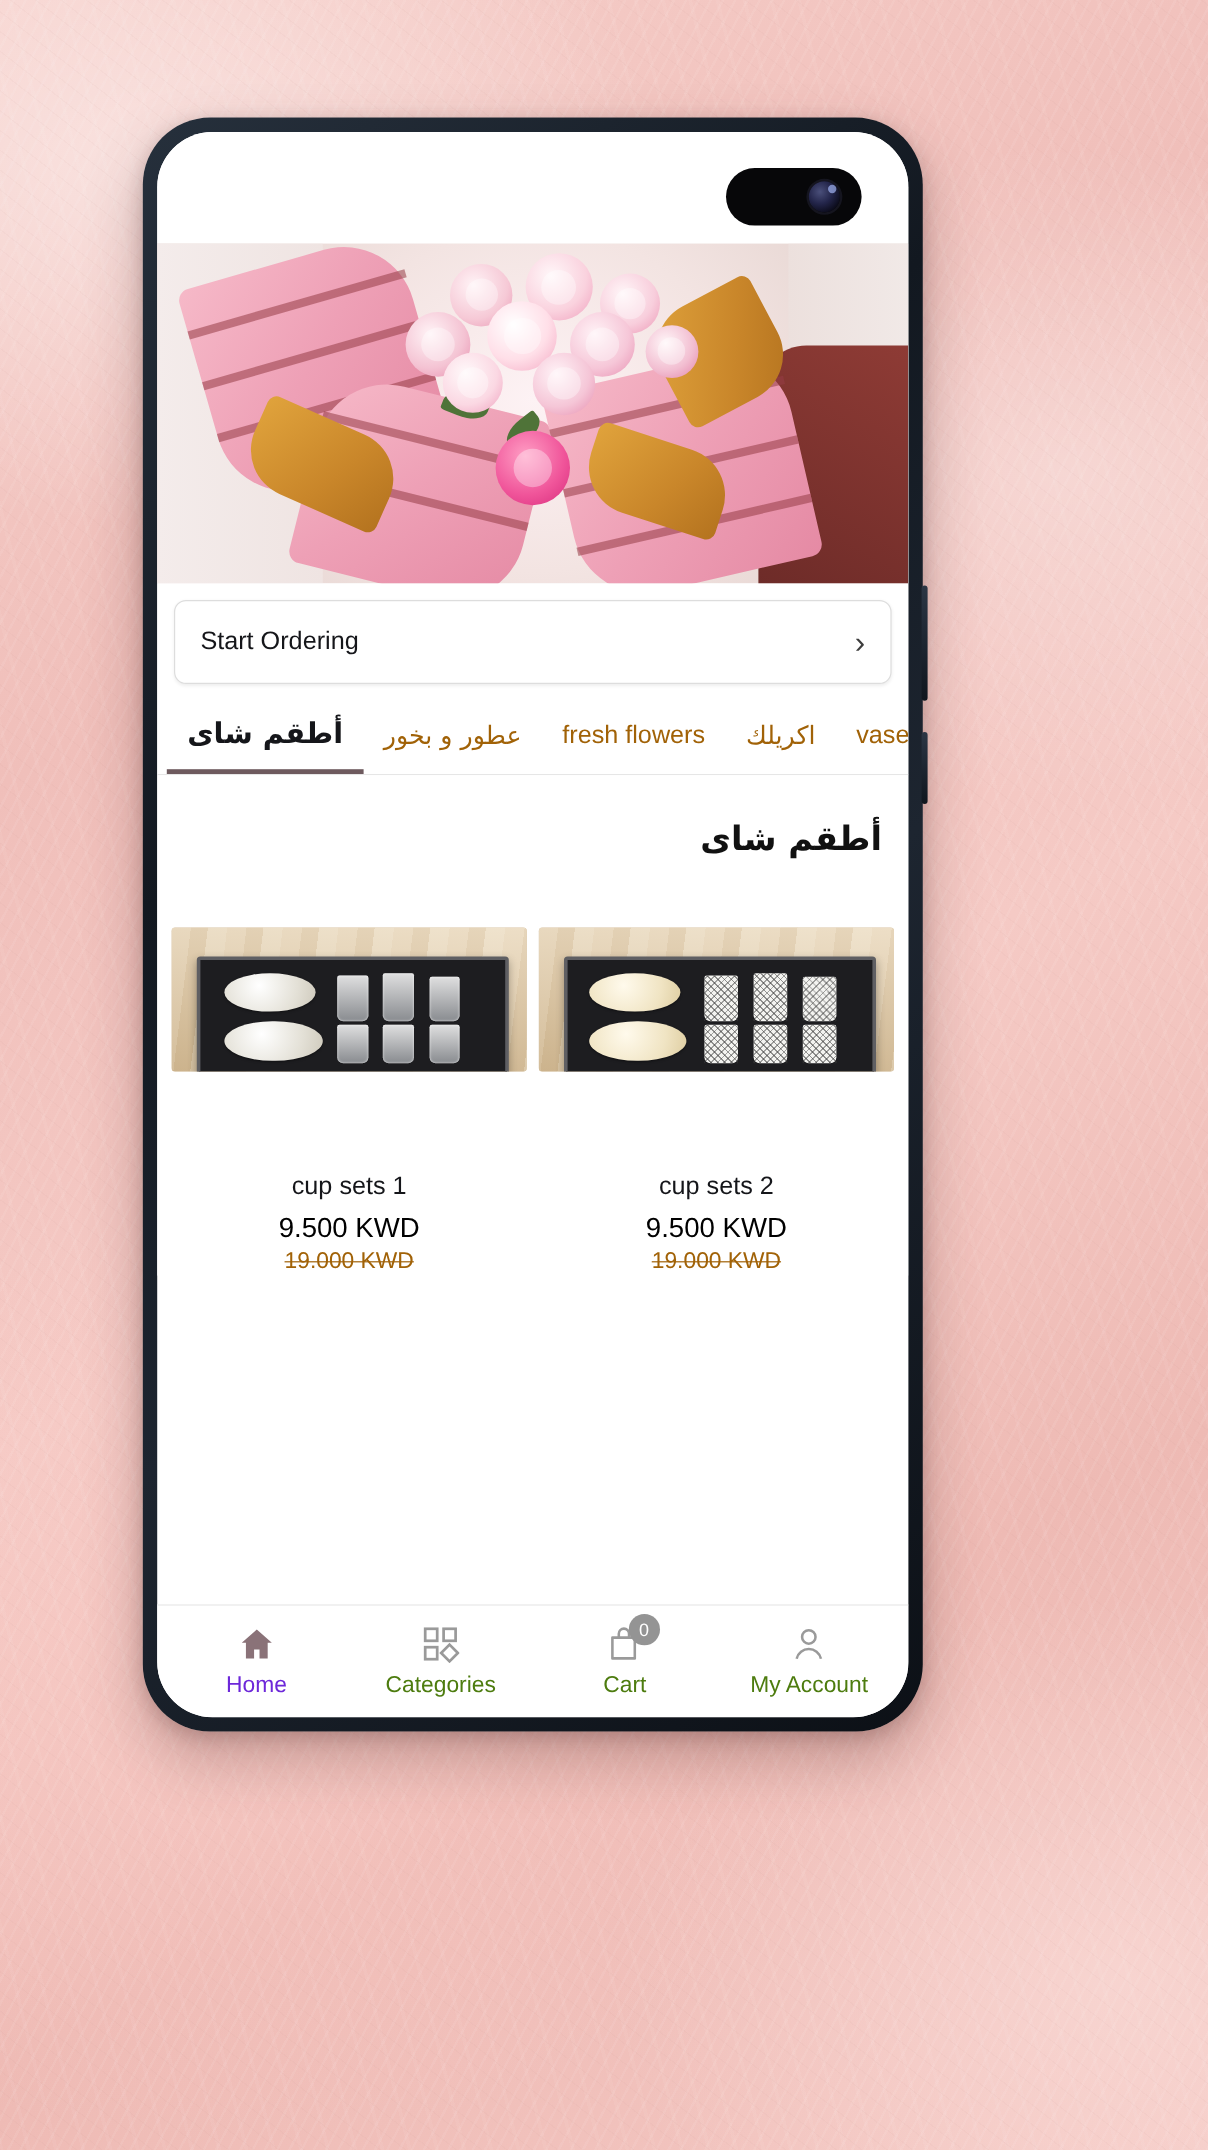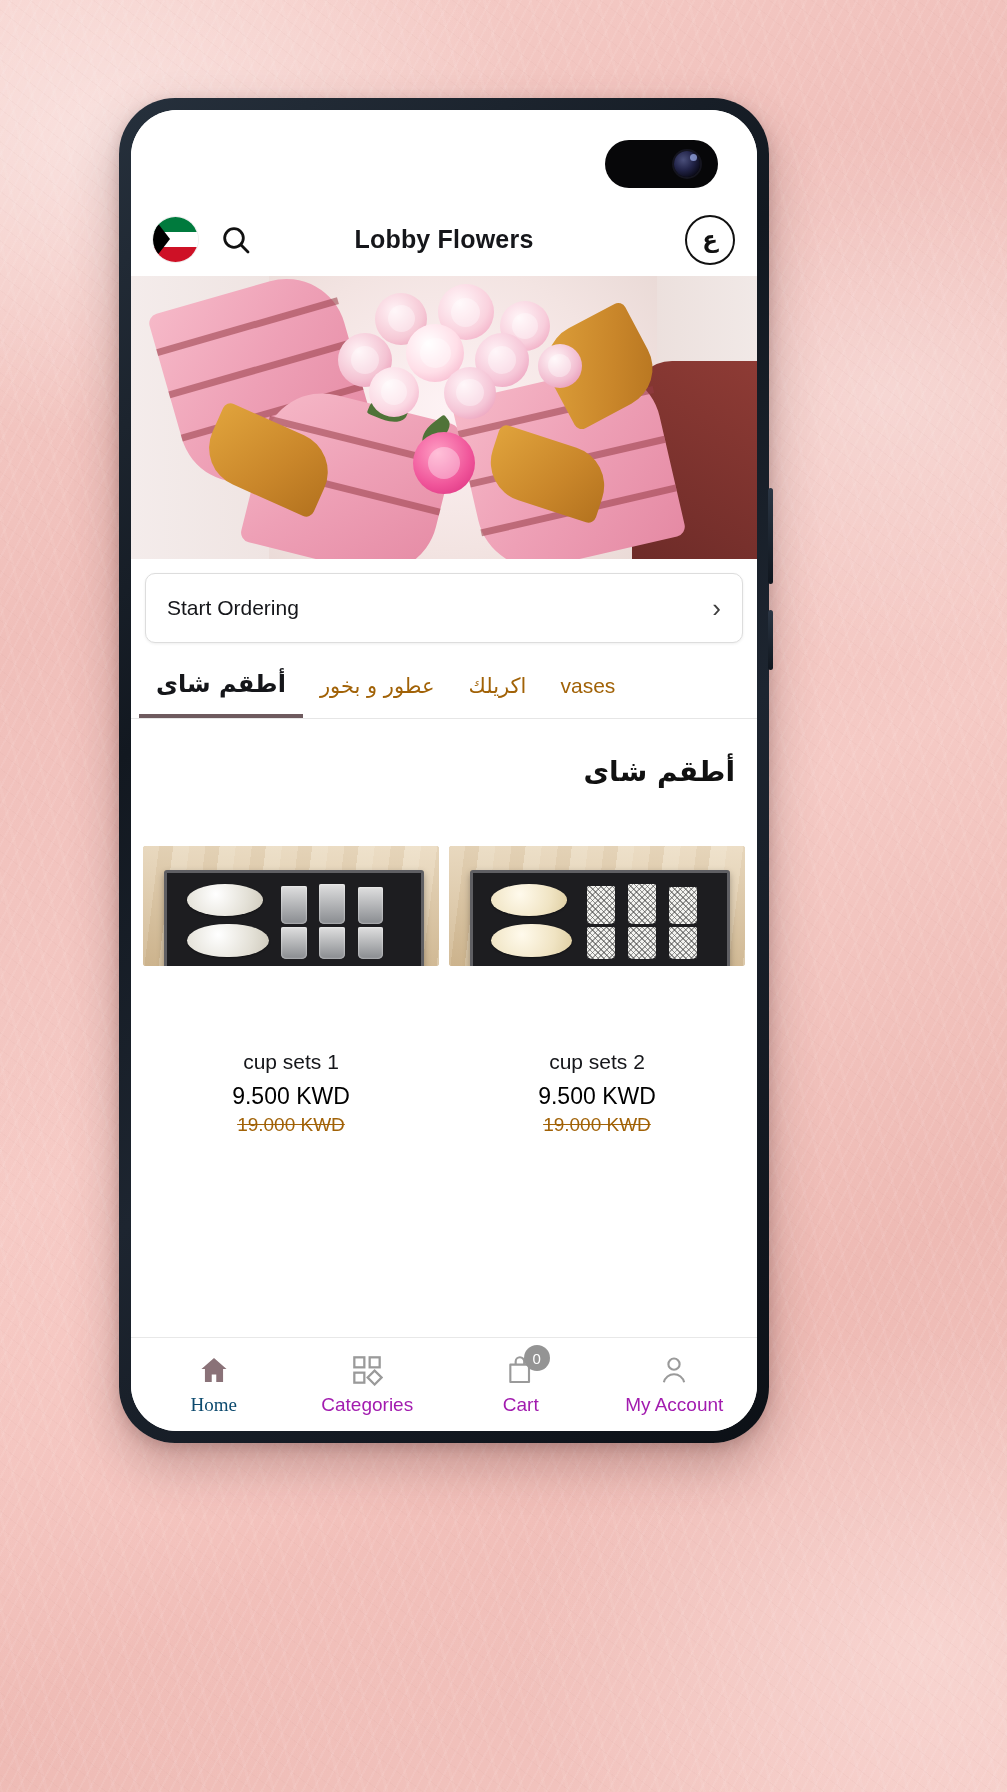--- a/index.html
+++ b/index.html
@@ -148,22 +148,22 @@
   .poldprice{font-size:19px;color:#a16207;text-decoration:line-through;}
 
   
   #bottomnav{
     position:absolute;left:0;right:0;bottom:0;height:94px;background:#fff;
     border-top:1px solid #e8e8e8;display:flex;align-items:center;justify-content:space-around;
     padding:0 6px;box-sizing:border-box;
   }
   .navitem{display:flex;flex-direction:column;align-items:center;gap:7px;flex:1 1 0;position:relative;}
   .navicon{height:34px;display:flex;align-items:center;justify-content:center;position:relative;}
-  .navlabel{font-size:19px;color:#a21caf;white-space:nowrap;}
-  .navitem.active .navlabel{color:#0c4a6e;font-family:Liberation Serif, serif;}
+  .navlabel{font-size:19px;color:#4d7c0f;white-space:nowrap;}
+  .navitem.active .navlabel{color:#6d28d9;}
   #cart-badge{
     position:absolute;right:-13px;top:-8px;min-width:26px;height:26px;border-radius:50%;
     background:#949494;color:#fff;font-size:15px;display:flex;align-items:center;justify-content:center;
     box-sizing:border-box;padding:0 4px;
   }
 </style>
 </head>
 <body>
 
 <div id="backdrop"></div>
@@ -174,36 +174,20 @@
 
   <div id="screen">
 
     <div id="notch-area">
       <div id="punch-hole">
         <div id="camera-lens"></div>
         <div id="camera-glint"></div>
       </div>
     </div>
 
-    <div id="appbar">
-      <div id="flag-btn">
-        <div class="fl-g"></div>
-          <div class="fl-w"></div>
-          <div class="fl-r"></div>
-          <div class="fl-b"></div>
-      </div>
-      <div id="search-btn">
-        <svg width="32" height="32" viewBox="0 0 24 24" fill="none" stroke="#111" stroke-width="2.1" stroke-linecap="round">
-          <circle cx="10.5" cy="10.5" r="7"></circle>
-            <line x1="15.8" y1="15.8" x2="21" y2="21"></line>
-        </svg>
-      </div>
-      <div id="appbar-title">Lobby Flowers</div>
-      <div id="lang-btn">ع</div>
-    </div>
 
     <div id="hero">
       <div id="hero-img">
         <div id="hero-bg"></div>
         <div id="hero-white-l"></div>
         <div id="hero-white-r"></div>
         <div id="hero-maroon"></div>
 
         <div class="cone wrap-cone" style="left:6%;top:4%;width:30%;height:66%;transform:rotate(-16deg);border-radius:10px 60px 10px 60px;">
           <div class="band" style="top:18%"></div>
@@ -242,20 +226,21 @@
     <div id="so-wrap">
       <div id="start-ordering">
         <span id="so-label">Start Ordering</span>
         <span id="so-chev">›</span>
       </div>
     </div>
 
     <div id="tabs">
       <div class="tab ar active">أطقم شاى</div>
       <div class="tab ar">عطور و بخور</div>
+      <div class="tab">fresh flowers</div>
       <div class="tab ar">اكريلك</div>
       <div class="tab">vases</div>
 
     </div>
 
     <div id="section-title">أطقم شاى</div>
 
     <div id="grid">
 
       <div class="card">

